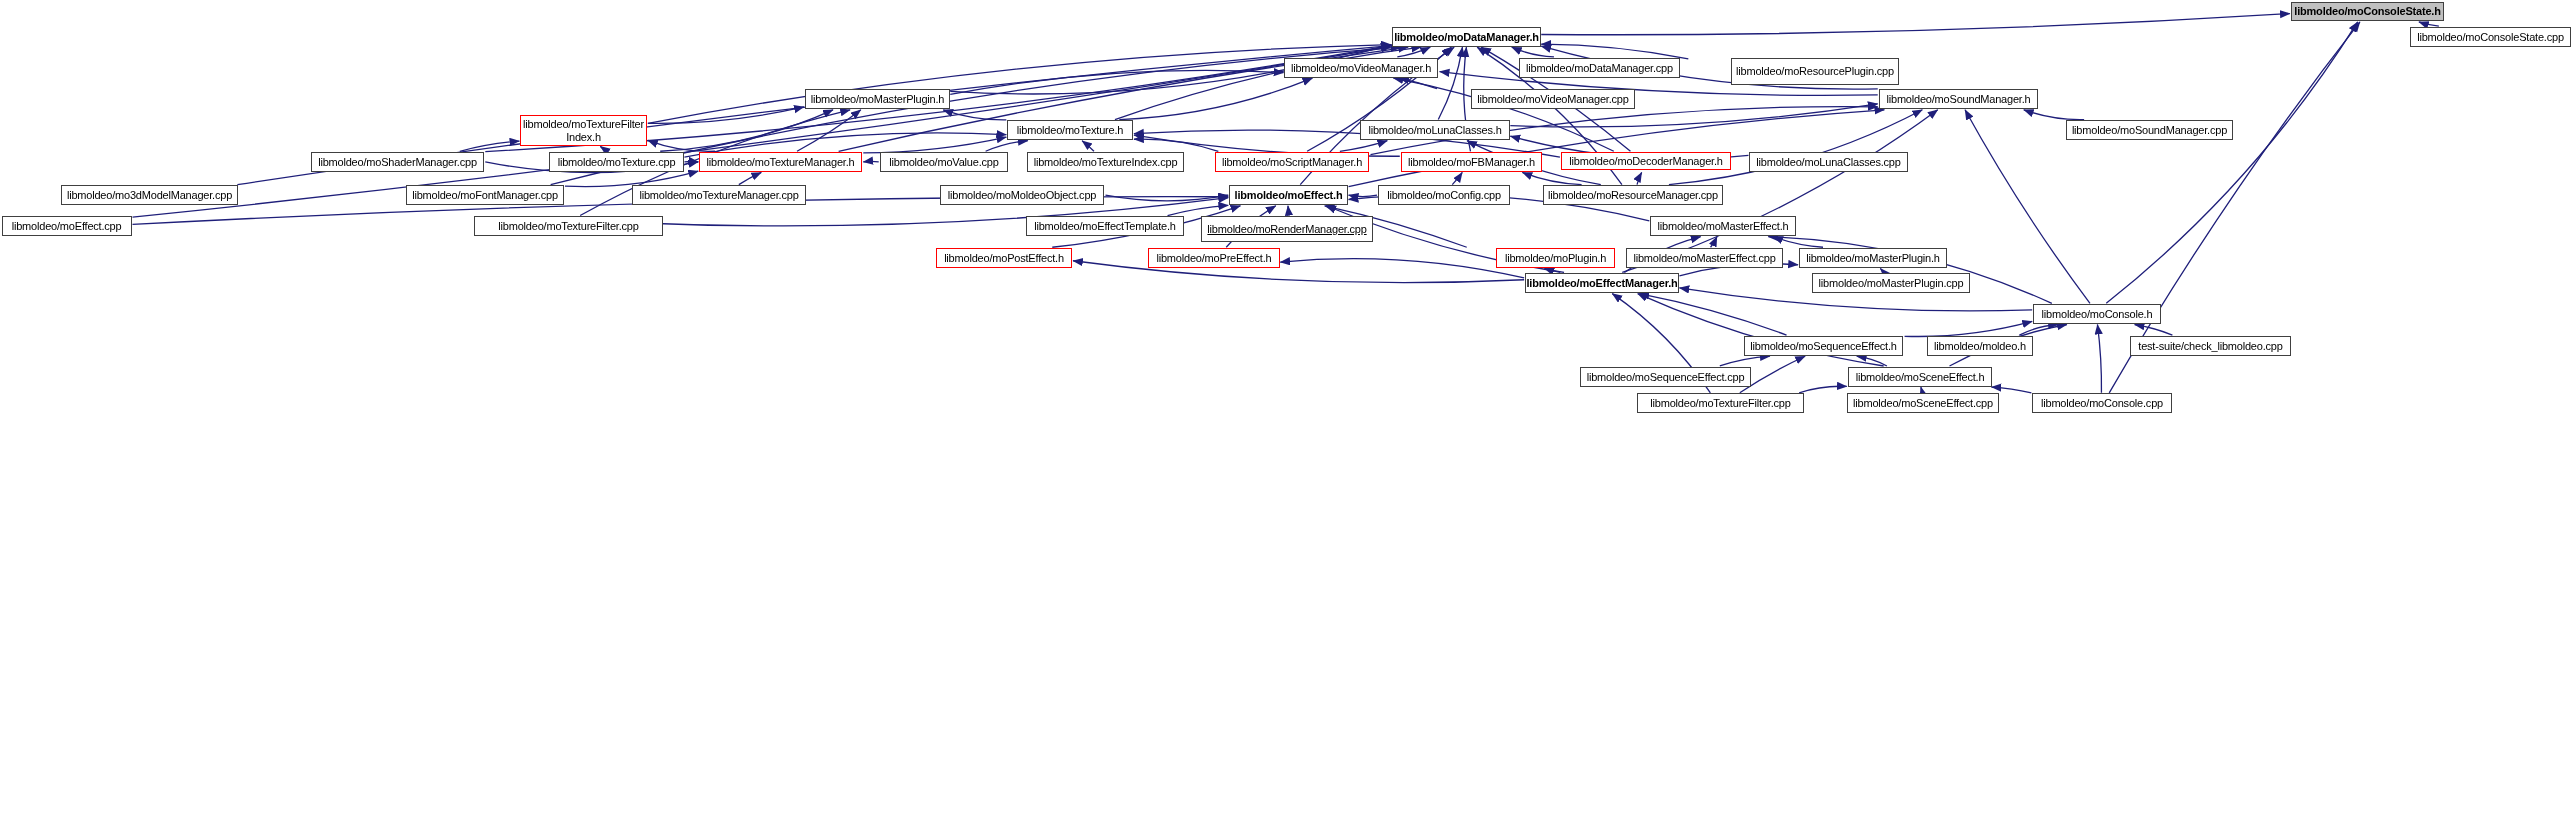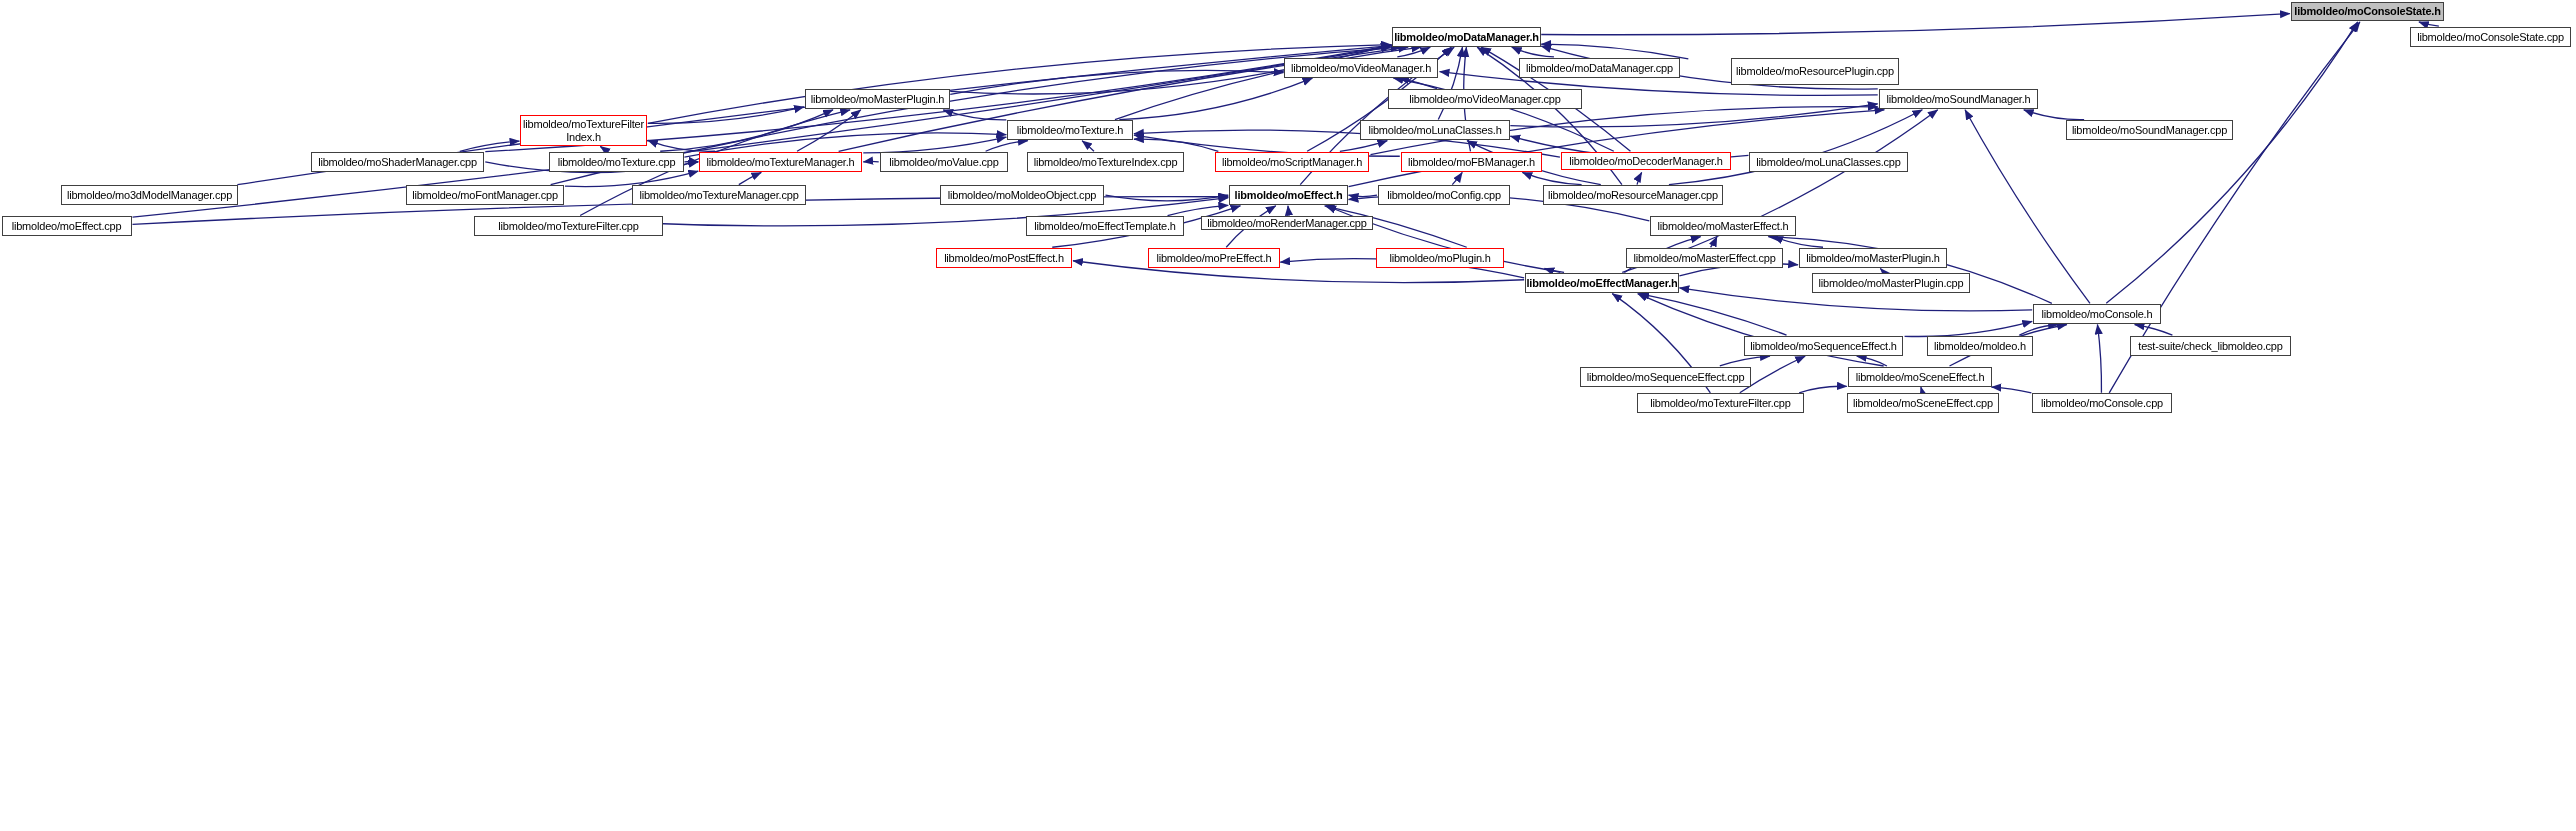--- a/index.html
+++ b/index.html
@@ -135,21 +135,21 @@
       </g>
   </svg>
   <div id="nodes">
       <div class="node root" style="left: 2291px; top: 1.6px; width: 153px; height: 19.5px;">libmoldeo/moConsoleState.h</div>
       <div class="node" style="left: 2410px; top: 27px; width: 161px; height: 19.5px;">libmoldeo/moConsoleState.cpp</div>
       <div class="node bold" style="left: 1392px; top: 27px; width: 149px; height: 19.5px;">libmoldeo/moDataManager.h</div>
       <div class="node" style="left: 1284px; top: 58px; width: 154px; height: 19.5px;">libmoldeo/moVideoManager.h</div>
       <div class="node" style="left: 1519px; top: 58px; width: 161px; height: 19.5px;">libmoldeo/moDataManager.cpp</div>
       <div class="node" style="left: 1689px; top: 58px; width: 168px; height: 27px; margin-left: 42px;">libmoldeo/moResourcePlugin.cpp</div>
       <div class="node" style="left: 805px; top: 89px; width: 145px; height: 19.5px;">libmoldeo/moMasterPlugin.h</div>
-      <div class="node" style="left: 1388px; top: 89px; width: 194px; height: 19.5px;">libmoldeo/moVideoManager.cpp</div>
+      <div class="node" style="left: 1471px; top: 89px; width: 164px; height: 19.5px;">libmoldeo/moVideoManager.cpp</div>
       <div class="node" style="left: 1879px; top: 89px; width: 159px; height: 19.5px;">libmoldeo/moSoundManager.h</div>
       <div class="node red" style="left: 520px; top: 115px; width: 127px; height: 31px;">libmoldeo/moTextureFilter
 Index.h</div>
       <div class="node" style="left: 1007px; top: 120px; width: 126px; height: 19.5px;">libmoldeo/moTexture.h</div>
       <div class="node" style="left: 1360px; top: 120px; width: 150px; height: 19.5px;">libmoldeo/moLunaClasses.h</div>
       <div class="node" style="left: 2066px; top: 120px; width: 167px; height: 19.5px;">libmoldeo/moSoundManager.cpp</div>
       <div class="node" style="left: 311px; top: 152px; width: 173px; height: 19.5px;">libmoldeo/moShaderManager.cpp</div>
       <div class="node" style="left: 549px; top: 152px; width: 135px; height: 19.5px;">libmoldeo/moTexture.cpp</div>
       <div class="node red" style="left: 699px; top: 152px; width: 163px; height: 19.5px;">libmoldeo/moTextureManager.h</div>
       <div class="node" style="left: 880px; top: 152px; width: 128px; height: 19.5px;">libmoldeo/moValue.cpp</div>
@@ -161,25 +161,25 @@
       <div class="node" style="left: 61px; top: 185px; width: 177px; height: 19.5px;">libmoldeo/mo3dModelManager.cpp</div>
       <div class="node" style="left: 406px; top: 185px; width: 158px; height: 19.5px;">libmoldeo/moFontManager.cpp</div>
       <div class="node" style="left: 632px; top: 185px; width: 174px; height: 19.5px;">libmoldeo/moTextureManager.cpp</div>
       <div class="node" style="left: 940px; top: 185px; width: 164px; height: 19.5px;">libmoldeo/moMoldeoObject.cpp</div>
       <div class="node bold" style="left: 1229px; top: 185px; width: 119px; height: 19.5px;">libmoldeo/moEffect.h</div>
       <div class="node" style="left: 1378px; top: 185px; width: 132px; height: 19.5px;">libmoldeo/moConfig.cpp</div>
       <div class="node" style="left: 1543px; top: 185px; width: 180px; height: 19.5px;">libmoldeo/moResourceManager.cpp</div>
       <div class="node" style="left: 1.6px; top: 216px; width: 130px; height: 19.5px;">libmoldeo/moEffect.cpp</div>
       <div class="node" style="left: 474px; top: 216px; width: 189px; height: 19.5px;">libmoldeo/moTextureFilter.cpp</div>
       <div class="node" style="left: 1026px; top: 216px; width: 158px; height: 19.5px;">libmoldeo/moEffectTemplate.h</div>
-      <div class="node" style="left: 1201px; top: 216px; width: 172px; height: 14px;">libmoldeo/moRenderManager.cpp</div>
+      <div class="node" style="left: 1201px; top: 216px; width: 172px; height: 26px; text-decoration: underline;">libmoldeo/moRenderManager.cpp</div>
       <div class="node" style="left: 1650px; top: 216px; width: 146px; height: 19.5px;">libmoldeo/moMasterEffect.h</div>
       <div class="node red" style="left: 936px; top: 248px; width: 136px; height: 19.5px;">libmoldeo/moPostEffect.h</div>
       <div class="node red" style="left: 1148px; top: 248px; width: 132px; height: 19.5px;">libmoldeo/moPreEffect.h</div>
-      <div class="node red" style="left: 1376px; top: 248px; width: 128px; height: 19.5px;">libmoldeo/moPlugin.h</div>
+      <div class="node red" style="left: 1496px; top: 248px; width: 119px; height: 19.5px;">libmoldeo/moPlugin.h</div>
       <div class="node" style="left: 1626px; top: 248px; width: 157px; height: 19.5px;">libmoldeo/moMasterEffect.cpp</div>
       <div class="node" style="left: 1799px; top: 248px; width: 148px; height: 19.5px;">libmoldeo/moMasterPlugin.h</div>
       <div class="node bold" style="left: 1525px; top: 273px; width: 154px; height: 19.5px;">libmoldeo/moEffectManager.h</div>
       <div class="node" style="left: 1812px; top: 273px; width: 158px; height: 19.5px;">libmoldeo/moMasterPlugin.cpp</div>
       <div class="node" style="left: 2033px; top: 304px; width: 128px; height: 19.5px;">libmoldeo/moConsole.h</div>
       <div class="node" style="left: 1744px; top: 336px; width: 159px; height: 19.5px;">libmoldeo/moSequenceEffect.h</div>
       <div class="node" style="left: 1927px; top: 336px; width: 106px; height: 19.5px;">libmoldeo/moldeo.h</div>
       <div class="node" style="left: 2130px; top: 336px; width: 161px; height: 19.5px;">test-suite/check_libmoldeo.cpp</div>
       <div class="node" style="left: 1580px; top: 367px; width: 171px; height: 19.5px;">libmoldeo/moSequenceEffect.cpp</div>
       <div class="node" style="left: 1848px; top: 367px; width: 144px; height: 19.5px;">libmoldeo/moSceneEffect.h</div>

